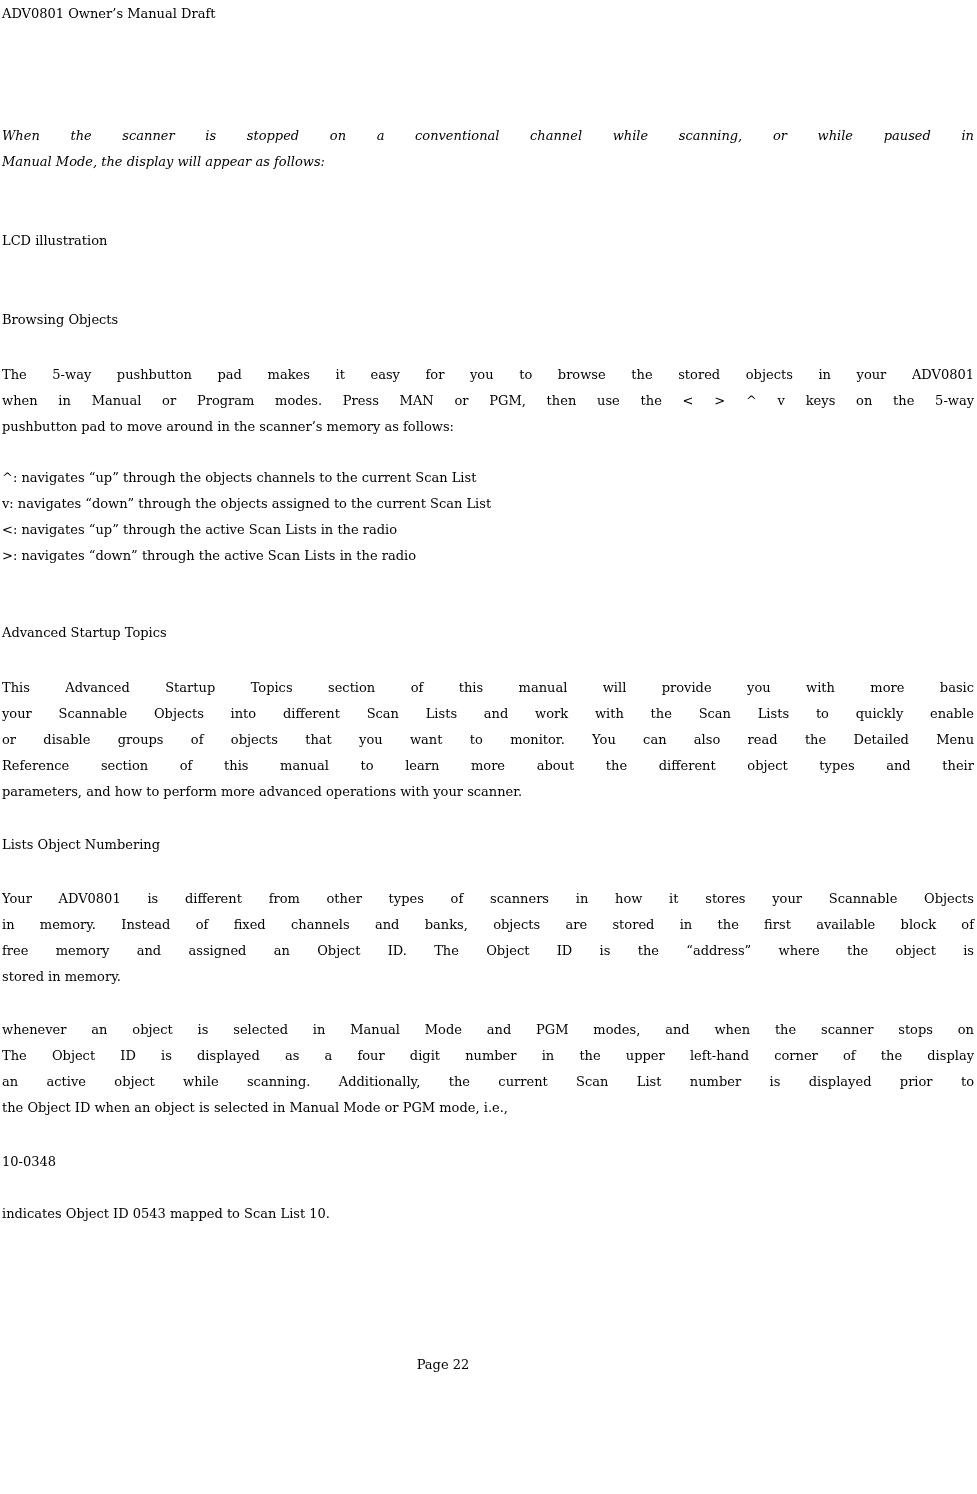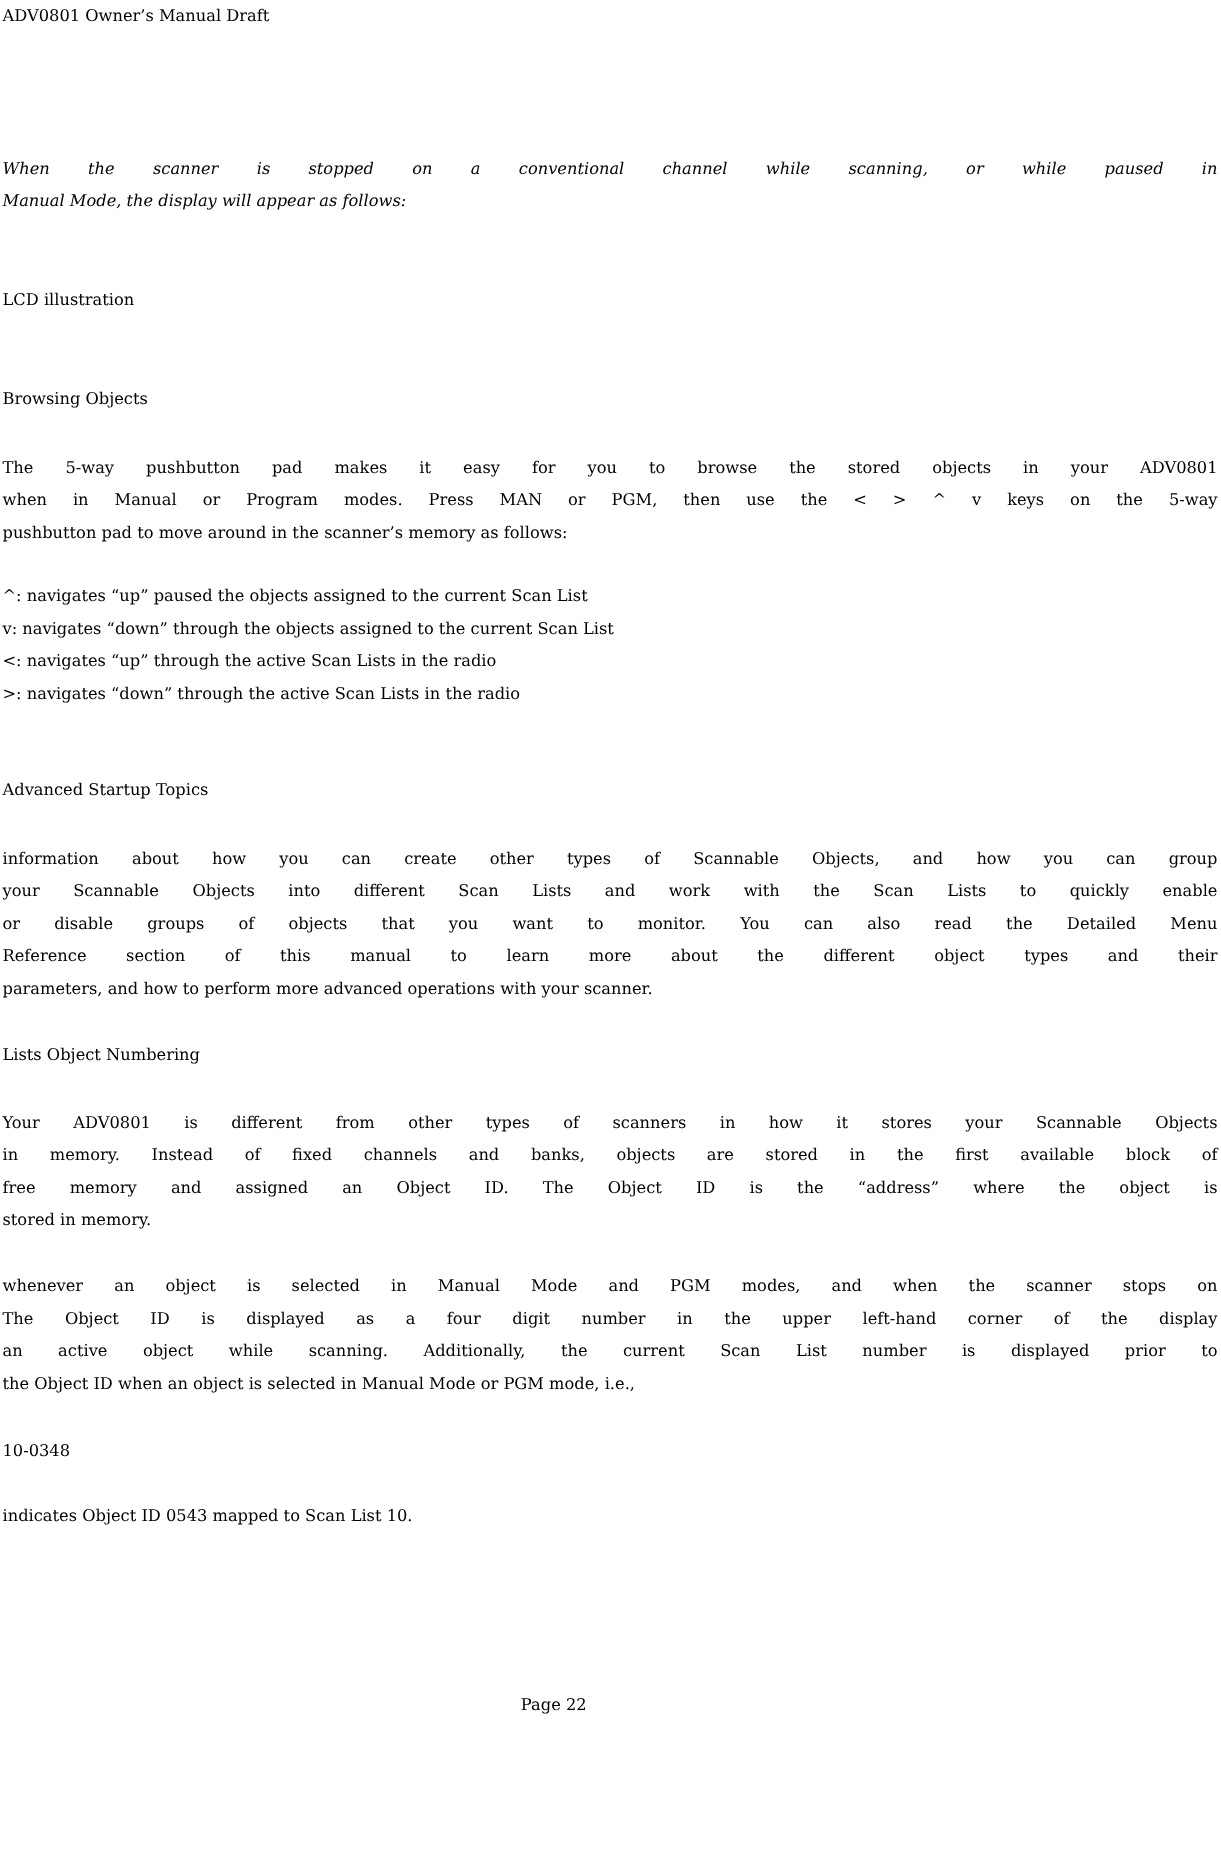--- a/index.html
+++ b/index.html
@@ -62,31 +62,31 @@
 
   <div class="line b-browsing">Browsing Objects</div>
 
   <div class="para justify b-para2">
       <div class="line j">The 5-way pushbutton pad makes it easy for you to browse the stored objects in your ADV0801</div>
       <div class="line j">when in Manual or Program modes. Press MAN or PGM, then use the &lt; &gt; ^ v keys on the 5-way</div>
       <div class="line">pushbutton pad to move around in the scanner’s memory as follows:</div>
     </div>
 
   <div class="para b-list">
-      <div class="line">^: navigates “up” paused the objects assigned to the current Scan List</div>
+      <div class="line">^: navigates “up” through the objects channels to the current Scan List</div>
       <div class="line">v: navigates “down” through the objects assigned to the current Scan List</div>
       <div class="line">&lt;: navigates “up” through the active Scan Lists in the radio</div>
       <div class="line">&gt;: navigates “down” through the active Scan Lists in the radio</div>
     </div>
 
   <div class="line b-advanced">Advanced Startup Topics</div>
 
 
   <div class="para justify b-para4">
-      <div class="line j">information about how you can create other types of Scannable Objects, and how you can group</div>
+      <div class="line j">This Advanced Startup Topics section of this manual will provide you with more basic</div>
       <div class="line j">your Scannable Objects into different Scan Lists and work with the Scan Lists to quickly enable</div>
       <div class="line j">or disable groups of objects that you want to monitor. You can also read the Detailed Menu</div>
       <div class="line j">Reference section of this manual to learn more about the different object types and their</div>
       <div class="line">parameters, and how to perform more advanced operations with your scanner.</div>
     </div>
 
   <div class="line b-about">Lists Object Numbering</div>
 
   <div class="para justify b-para5">
       <div class="line j">Your ADV0801 is different from other types of scanners in how it stores your Scannable Objects</div>

